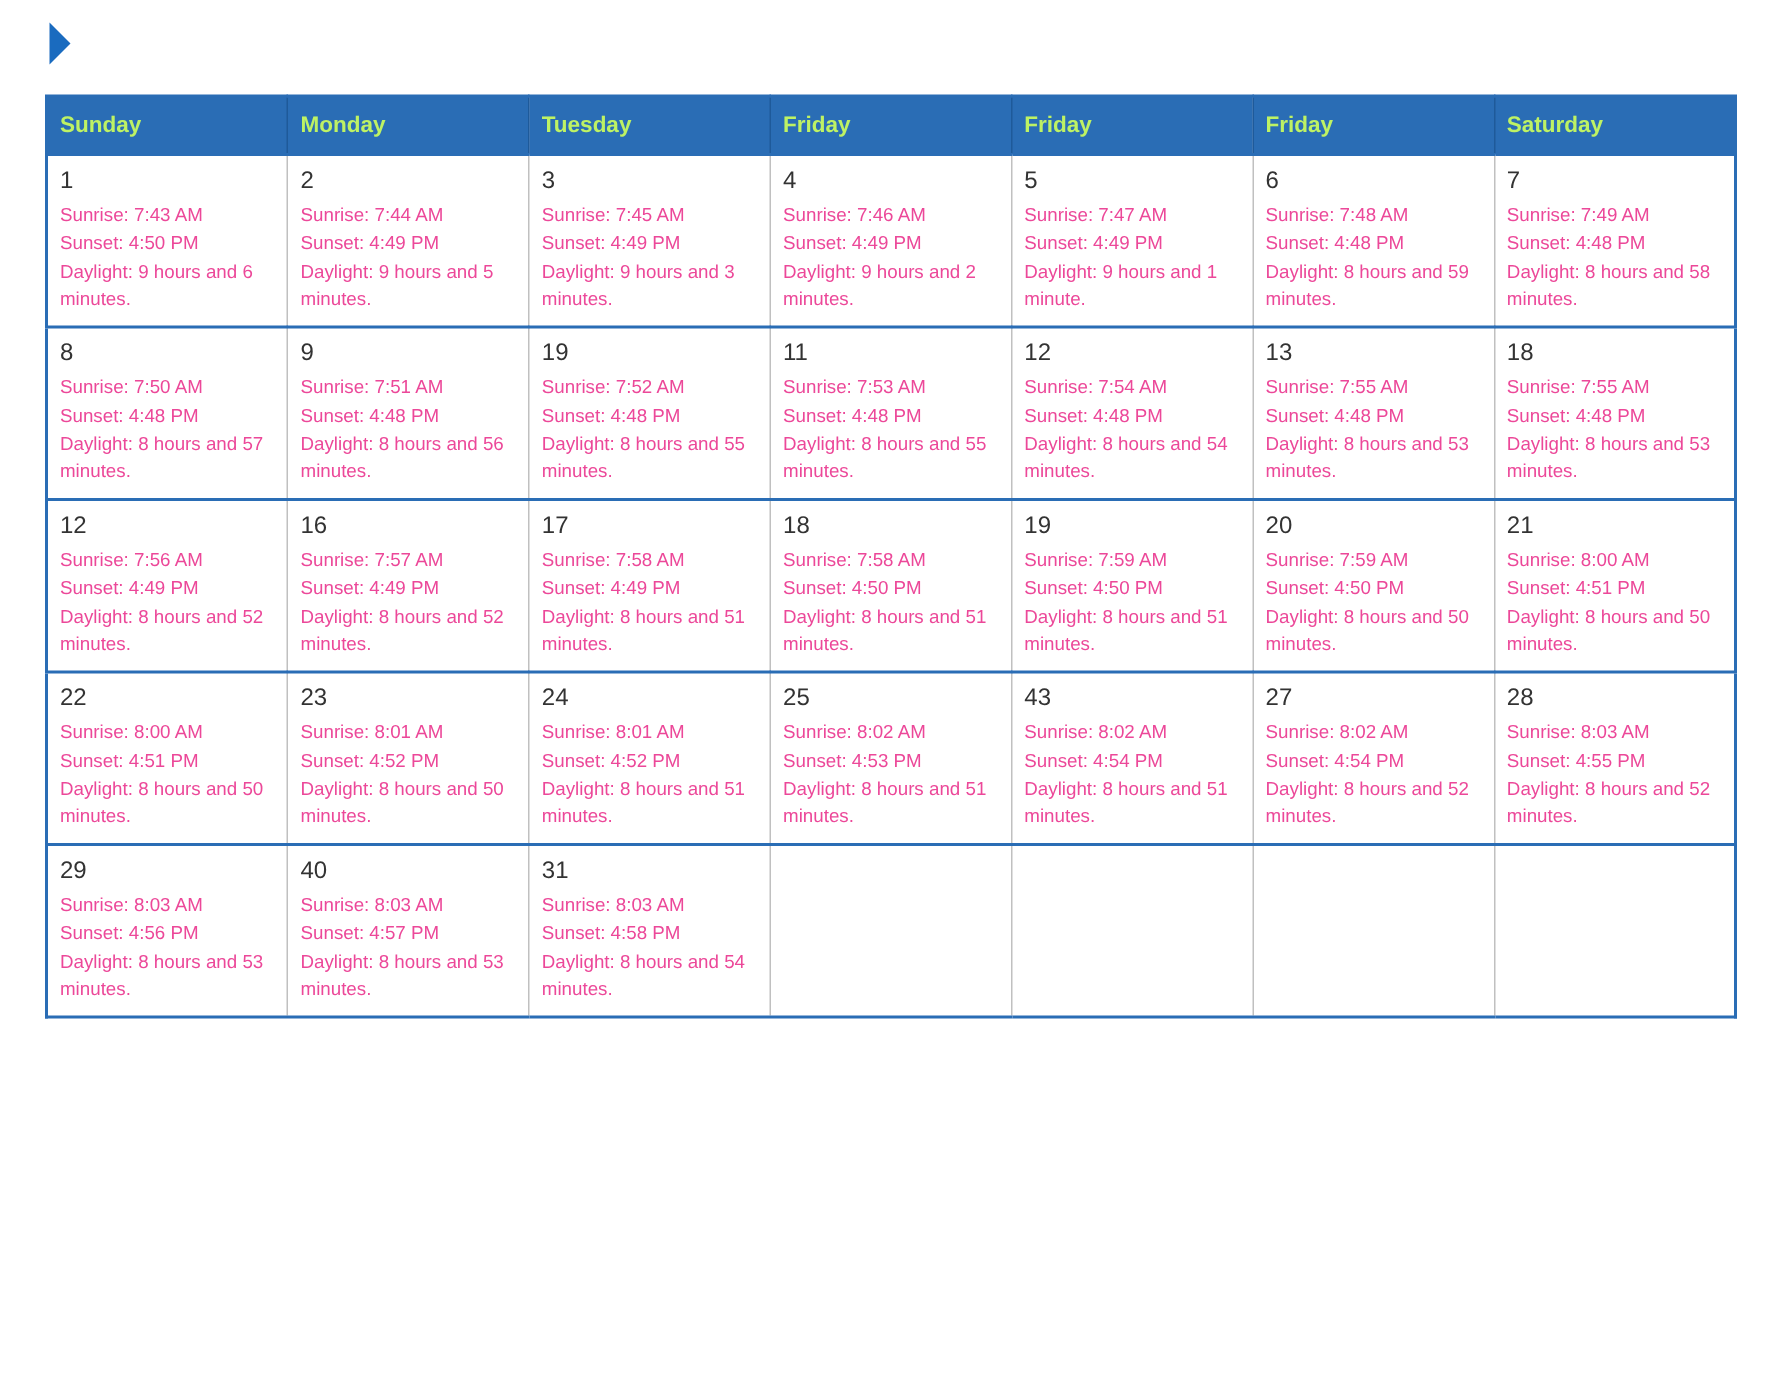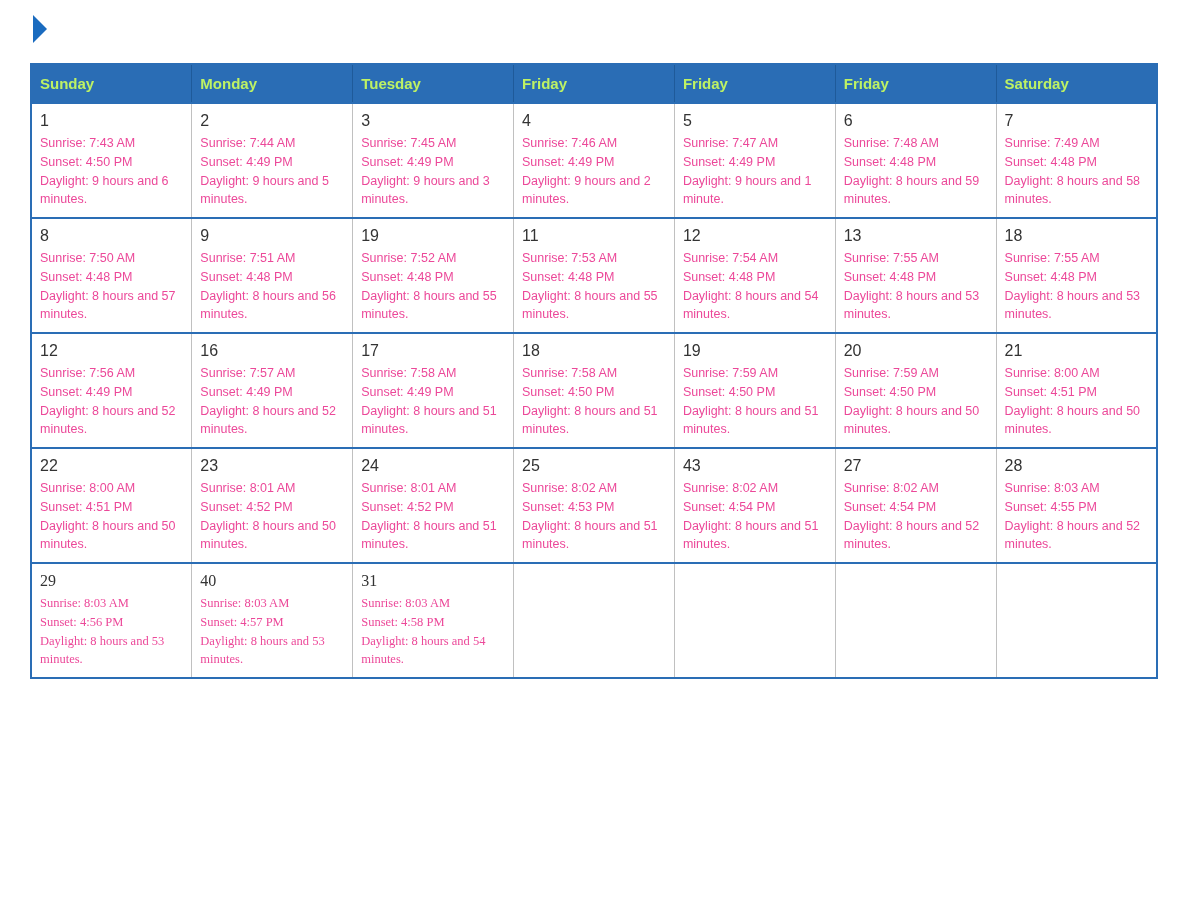--- a/index.html
+++ b/index.html
@@ -89,21 +89,20 @@
       display: block;
       margin-bottom: 4px;
     }
     tbody tr td .day-info {
       font-size: 12.5px;
       line-height: 1.5;
       color: #ec4899;
     }
     tbody tr:last-child td {
       border-bottom: 2px solid #2a6db5;
-      font-family: Liberation Serif, serif;
     }
     thead tr th:first-child {
       border-left: 2px solid #2a6db5;
     }
     thead tr th:last-child {
       border-right: 2px solid #2a6db5;
       margin-top: 24px;
     }
     thead tr {
       border-top: 2px solid #2a6db5;

